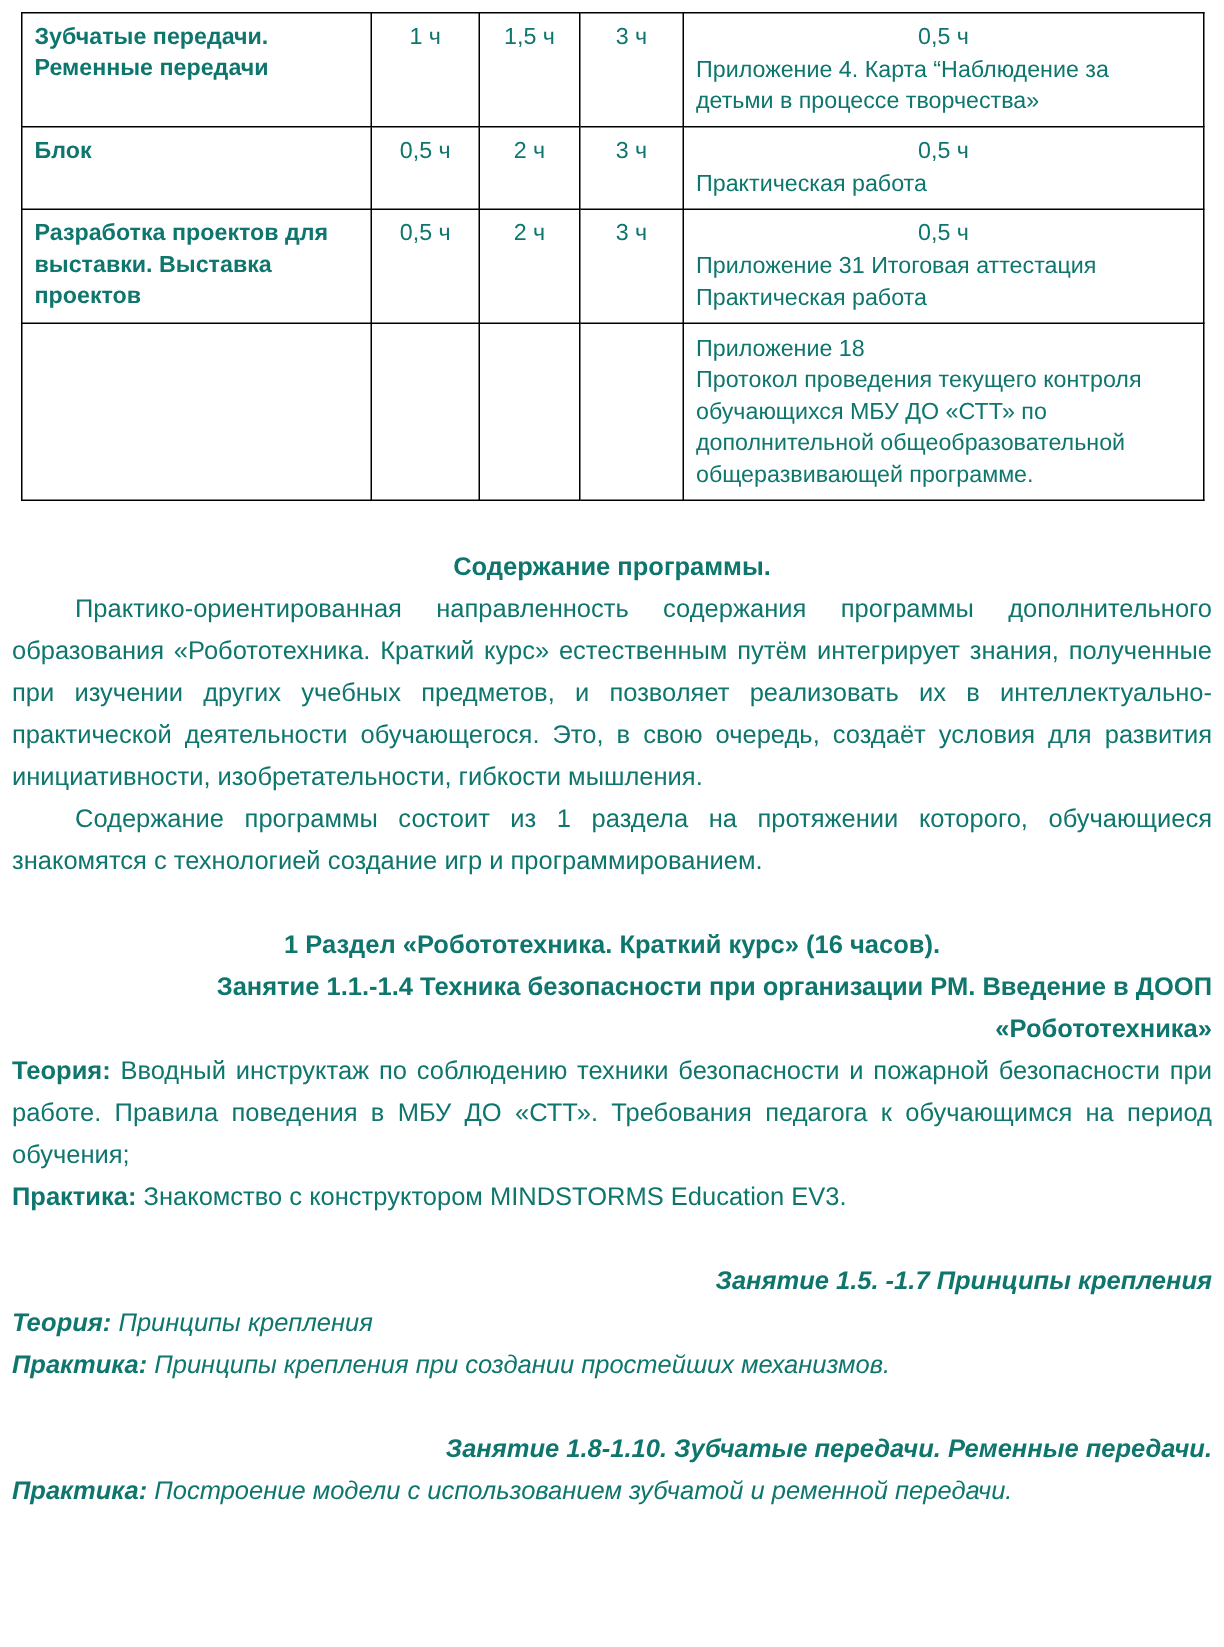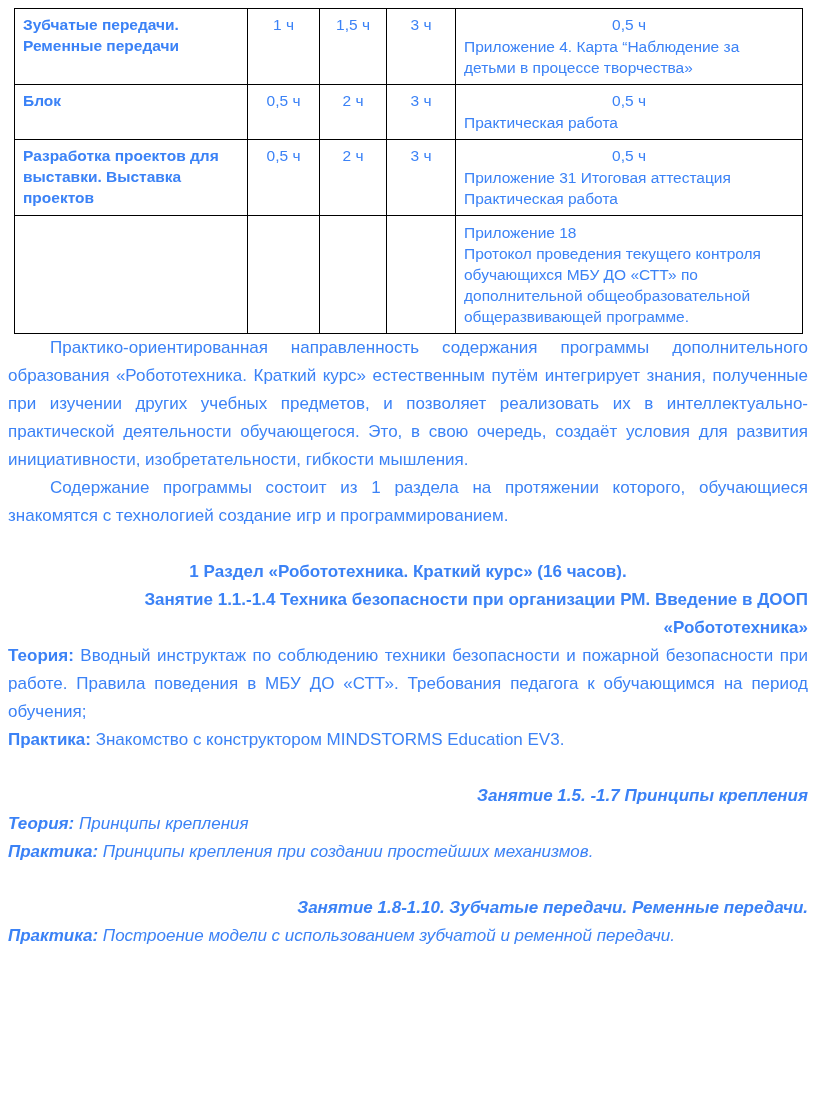--- a/index.html
+++ b/index.html
@@ -1,20 +1,20 @@
 <!DOCTYPE html>
 <html><head>
 <meta charset="utf-8">
 <style>
   html,body { margin:0; padding:0; background:#ffffff; }
   .page {
     width:816px; min-height:1098px; box-sizing:border-box;
     padding:8px 8px 20px 8px;
     font-family:"Liberation Sans", sans-serif;
-    font-size:17px; line-height:28px; color:#3b82f6;
+    font-size:17px; line-height:28px; color:#0f766e;
   }
   table.program-table {
     border-collapse:collapse; table-layout:fixed;
     width:788px; margin-left:6px;
   }
   table.program-table td {
     border:1.5px solid #000;
     vertical-align:top;
     padding:5px 8px 6px 8px;
     font-size:15.5px; line-height:21px;
@@ -84,20 +84,21 @@
         <td class="hour"></td>
         <td class="hour"></td>
         <td>
           <div class="note">Приложение 18
 Протокол проведения текущего контроля обучающихся МБУ ДО «СТТ» по дополнительной общеобразовательной общеразвивающей программе.</div>
         </td>
       </tr>
     </tbody>
   </table>
 
+  <p class="h-main">Содержание программы.</p>
 
   <p class="indent">Практико-ориентированная направленность содержания программы дополнительного образования «Робототехника. Краткий курс» естественным путём интегрирует знания, полученные при изучении других учебных предметов, и позволяет реализовать их в интеллектуально-практической деятельности обучающегося. Это, в свою очередь, создаёт условия для развития инициативности, изобретательности, гибкости мышления.</p>
   <p class="indent">Содержание программы состоит из 1 раздела на протяжении которого, обучающиеся знакомятся с технологией создание игр и программированием.</p>
 
   <p class="h-section">1 Раздел «Робототехника. Краткий курс» (16 часов).</p>
 
   <div>
     <p class="lesson-title">Занятие 1.1.-1.4 Техника безопасности при организации РМ. Введение в ДООП «Робототехника»</p>
     <p><span class="bold">Теория:</span><span> Вводный инструктаж по соблюдению техники безопасности и пожарной безопасности при работе. Правила поведения в МБУ ДО «СТТ». Требования педагога к обучающимся на период обучения;</span></p>
     <p><span class="bold">Практика:</span><span> Знакомство с конструктором MINDSTORMS Education EV3.</span></p>

